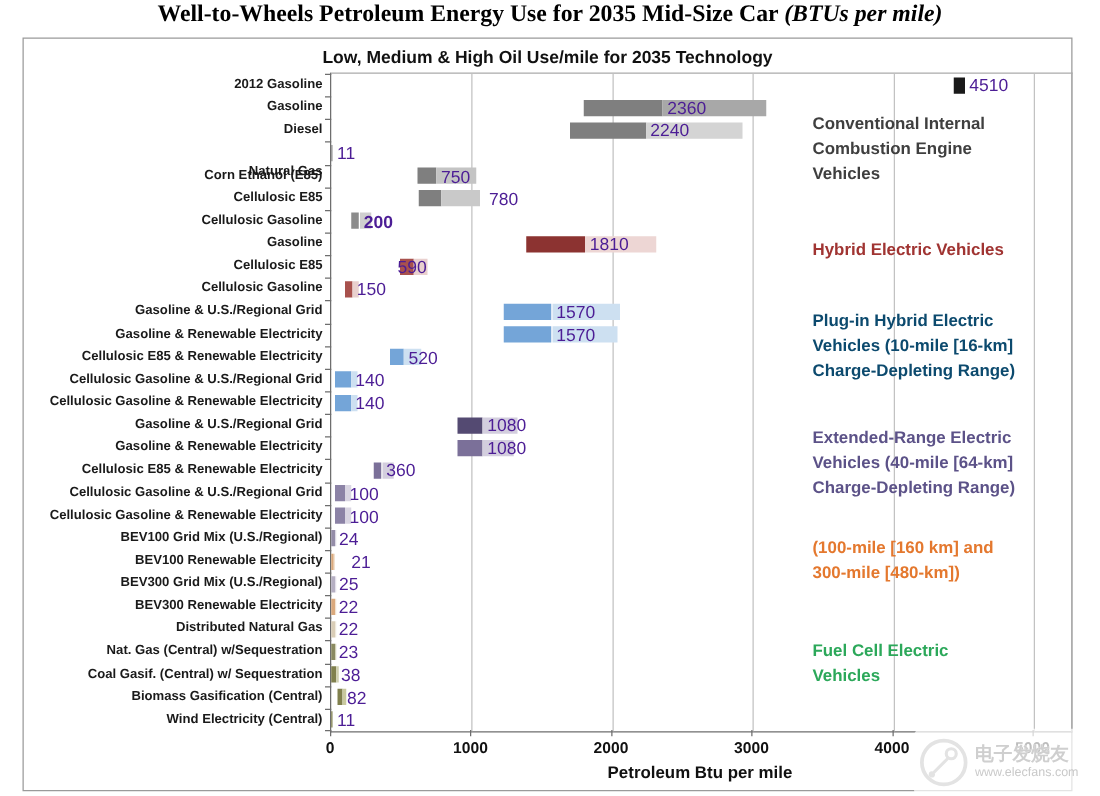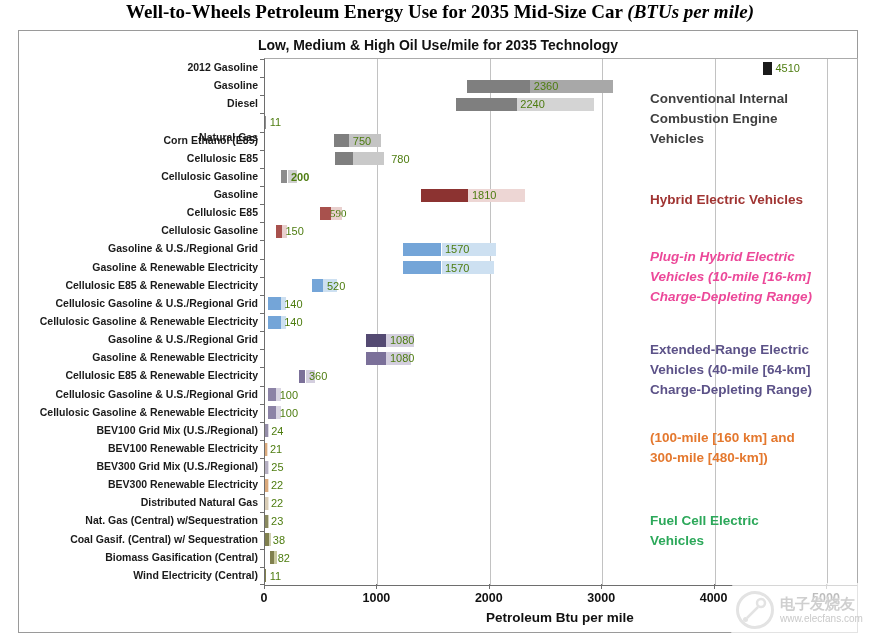--- a/index.html
+++ b/index.html
@@ -9,21 +9,21 @@
   .page-title .it{font-style:italic;}
   .chart-box{position:absolute;left:18px;top:30px;width:838px;height:601px;border:1px solid #9a9a9a;background:#fff;}
   .chart-title{position:absolute;left:0;top:6px;width:100%;text-align:center;font-weight:bold;font-size:14px;color:#111;}
   .plot{position:absolute;left:245px;top:27px;width:592px;height:526px;
     border-left:1px solid #6e6e6e;border-top:1px solid #ababab;border-right:1px solid #ababab;border-bottom:1px solid #6e6e6e;}
   .gridline{position:absolute;top:0;bottom:0;width:1px;background:#c2c2c2;}
   .cat-labels{position:absolute;left:4px;top:27px;width:238px;height:526px;}
   .cat-label{position:absolute;right:3px;width:235px;text-align:right;font-weight:bold;font-size:10.5px;color:#1a1a1a;white-space:nowrap;}
   .ytick{position:absolute;width:5px;height:1px;background:#6e6e6e;left:-5px;}
   .bar{position:absolute;height:13px;}
-  .bar-value{position:absolute;font-size:11px;color:#4d7c0f;white-space:nowrap;}
+  .bar-value{position:absolute;font-size:14px;color:#4c1d95;white-space:nowrap;}
   .group-label{position:absolute;font-weight:bold;font-size:13.5px;line-height:20px;white-space:nowrap;}
   .xaxis{position:absolute;left:245px;top:553px;width:592px;height:48px;}
   .xtick-mark{position:absolute;top:0;width:1px;height:5px;background:#6e6e6e;}
   .xtick-label{position:absolute;top:7px;transform:translateX(-50%);font-weight:bold;font-size:12.5px;color:#111;}
   .x-title{position:absolute;left:0;top:26px;width:100%;text-align:center;font-weight:bold;font-size:13.5px;color:#111;}
   .watermark{position:absolute;left:731px;top:583px;width:149px;height:54px;background:rgba(255,255,255,0.72);
     border-radius:6px;display:flex;align-items:center;gap:5px;padding-left:4px;box-sizing:border-box;}
   .wm-text{display:flex;flex-direction:column;line-height:1.1;}
   .wm-cn{font-weight:bold;font-size:15px;color:#cfcfcf;text-shadow:0 0 1px #ffffff;}
   .wm-url{font-size:10px;color:#c9c9c9;}
@@ -98,21 +98,21 @@
       <div class="bar" style="left: 15.7px; width: 6.7px; top: 111.4px; background: rgb(140, 140, 140);"></div>
       <div class="bar" style="left: 22.5px; width: 9px; top: 111.4px; background: rgb(207, 207, 207);"></div>
       <div class="bar-value" style="left: 26px; top: 108.8px; line-height: 18.1px; font-weight: bold;">200</div>
       <div class="ytick" style="top: 127px;"></div>
       <div class="bar" style="left: 156.2px; width: 47.2px; top: 129.5px; background: rgb(140, 51, 49);"></div>
       <div class="bar" style="left: 203.4px; width: 56.2px; top: 129.5px; background: rgb(237, 214, 212);"></div>
       <div class="bar-value" style="left: 206.9px; top: 127px; line-height: 18.1px;">1810</div>
       <div class="ytick" style="top: 145.1px;"></div>
       <div class="bar" style="left: 55.1px; width: 11.2px; top: 147.7px; background: rgb(168, 81, 77);"></div>
       <div class="bar" style="left: 66.3px; width: 11.2px; top: 147.7px; background: rgb(233, 208, 206);"></div>
-      <div class="bar-value" style="left: 65px; top: 145.1px; line-height: 18.1px; font-family: Liberation Serif, serif;">590</div>
+      <div class="bar-value" style="left: 53px; top: 145.1px; line-height: 18.1px;">590</div>
       <div class="ytick" style="top: 163.2px;"></div>
       <div class="bar" style="left: 11.2px; width: 5.6px; top: 165.8px; background: rgb(168, 81, 77);"></div>
       <div class="bar" style="left: 16.9px; width: 5.6px; top: 165.8px; background: rgb(233, 208, 206);"></div>
       <div class="bar-value" style="left: 20.4px; top: 163.2px; line-height: 18.1px;">150</div>
       <div class="ytick" style="top: 181.4px;"></div>
       <div class="bar" style="left: 138.3px; width: 38.2px; top: 183.9px; background: rgb(116, 165, 216);"></div>
       <div class="bar" style="left: 176.5px; width: 54px; top: 183.9px; background: rgb(205, 224, 241);"></div>
       <div class="bar-value" style="left: 180px; top: 181.4px; line-height: 18.1px;">1570</div>
       <div class="ytick" style="top: 199.5px;"></div>
       <div class="bar" style="left: 138.3px; width: 38.2px; top: 202.1px; background: rgb(116, 165, 216);"></div>
@@ -150,21 +150,21 @@
       <div class="bar" style="left: 3.4px; width: 7.9px; top: 347.2px; background: rgb(140, 131, 166);"></div>
       <div class="bar" style="left: 11.2px; width: 4.5px; top: 347.2px; background: rgb(217, 213, 226);"></div>
       <div class="bar-value" style="left: 14.7px; top: 344.6px; line-height: 18.1px;">100</div>
       <div class="ytick" style="top: 362.8px;"></div>
       <div class="bar" style="left: 0px; width: 2.7px; top: 365.3px; background: rgb(148, 141, 168);"></div>
       <div class="bar" style="left: 2.7px; width: 1.2px; top: 365.3px; background: rgb(220, 217, 228);"></div>
       <div class="bar-value" style="left: 6.2px; top: 362.8px; line-height: 18.1px;">24</div>
       <div class="ytick" style="top: 380.9px;"></div>
       <div class="bar" style="left: 0px; width: 2.4px; top: 383.5px; background: rgb(218, 169, 124);"></div>
       <div class="bar" style="left: 2.4px; width: 1px; top: 383.5px; background: rgb(242, 226, 208);"></div>
-      <div class="bar-value" style="left: 5px; top: 380.9px; line-height: 18.1px;">21</div>
+      <div class="bar-value" style="left: 16px; top: 380.9px; line-height: 18.1px;">21</div>
       <div class="ytick" style="top: 399px;"></div>
       <div class="bar" style="left: 0px; width: 2.8px; top: 401.6px; background: rgb(181, 175, 194);"></div>
       <div class="bar" style="left: 2.8px; width: 1.2px; top: 401.6px; background: rgb(227, 224, 234);"></div>
       <div class="bar-value" style="left: 6.3px; top: 399px; line-height: 18.1px;">25</div>
       <div class="ytick" style="top: 417.2px;"></div>
       <div class="bar" style="left: 0px; width: 2.5px; top: 419.7px; background: rgb(218, 169, 124);"></div>
       <div class="bar" style="left: 2.5px; width: 1px; top: 419.7px; background: rgb(242, 226, 208);"></div>
       <div class="bar-value" style="left: 6px; top: 417.2px; line-height: 18.1px;">22</div>
       <div class="ytick" style="top: 435.3px;"></div>
       <div class="bar" style="left: 0px; width: 2.5px; top: 437.9px; background: rgb(217, 205, 182);"></div>
@@ -187,21 +187,21 @@
       <div class="bar-value" style="left: 4.7px; top: 507.9px; line-height: 18.1px;">11</div>
       <div class="ytick" style="top: 525px;"></div>
       <div class="group-label" style="left: 385px; top: 30px; color: rgb(63, 63, 63);">
         <div>Conventional Internal</div>
         <div>Combustion Engine</div>
         <div>Vehicles</div>
       </div>
       <div class="group-label" style="left: 385px; top: 131px; color: rgb(160, 52, 50);">
         <div>Hybrid Electric Vehicles</div>
       </div>
-      <div class="group-label" style="left: 385px; top: 188px; color: #ec4899; font-style: italic;">
+      <div class="group-label" style="left: 385px; top: 188px; color: #0c4a6e;">
         <div>Plug-in Hybrid Electric</div>
         <div>Vehicles (10-mile [16-km]</div>
         <div>Charge-Depleting Range)</div>
       </div>
       <div class="group-label" style="left: 385px; top: 281px; color: rgb(92, 82, 136);">
         <div>Extended-Range Electric</div>
         <div>Vehicles (40-mile [64-km]</div>
         <div>Charge-Depleting Range)</div>
       </div>
       <div class="group-label" style="left: 385px; top: 369px; color: rgb(228, 120, 46);">

